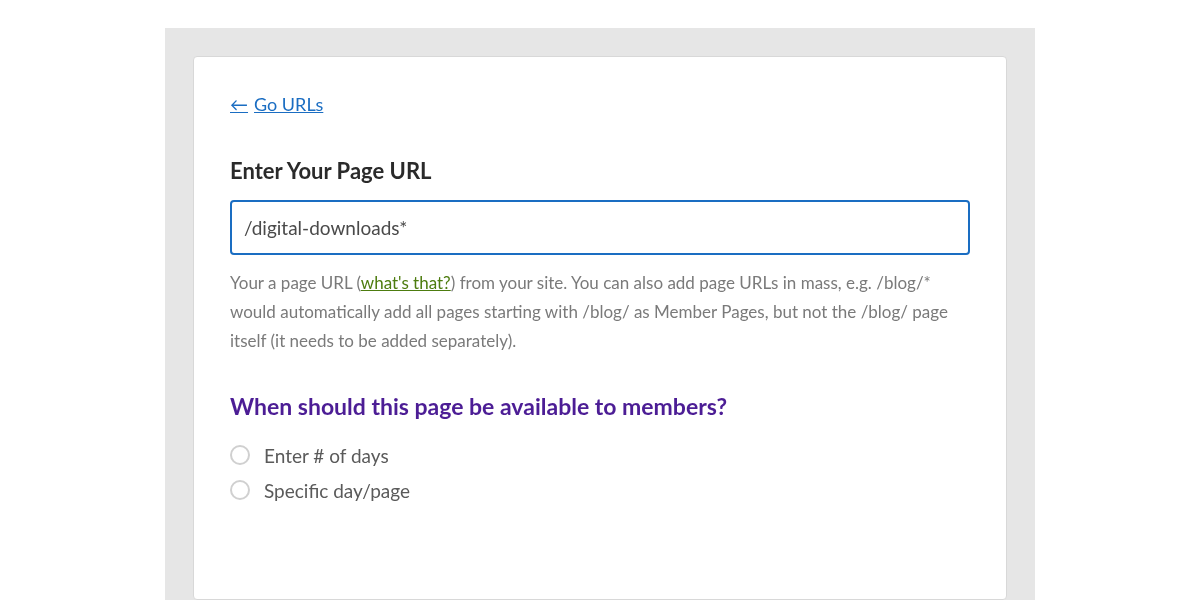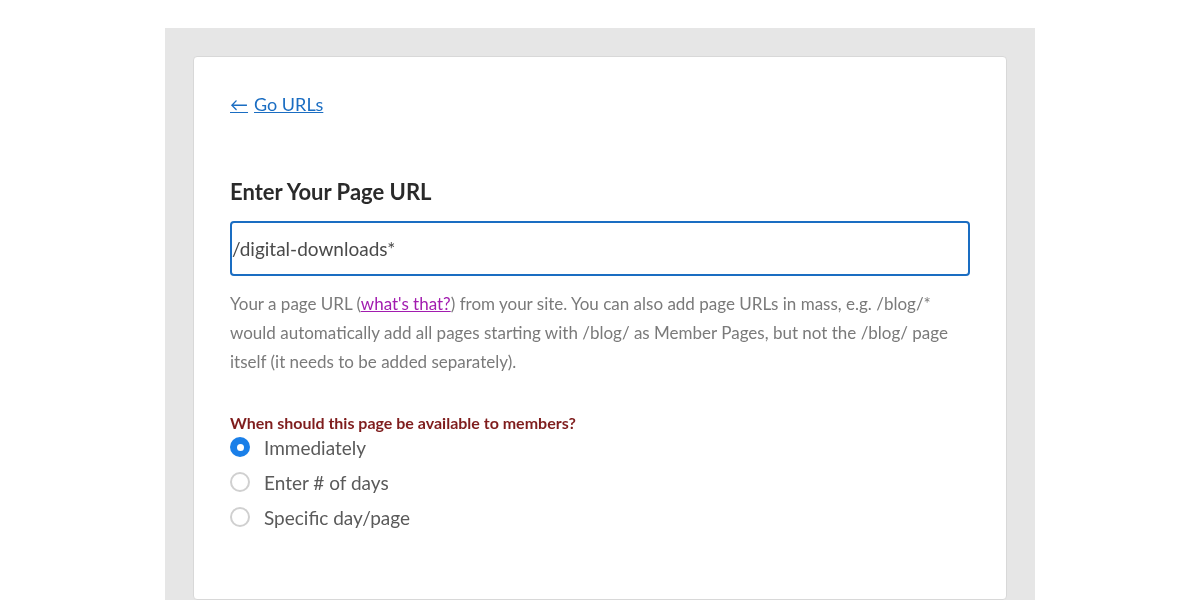--- a/index.html
+++ b/index.html
@@ -39,50 +39,49 @@
       margin-bottom: 42px;
     }
     .go-back .arrow {
       text-decoration: underline;
     }
     .section-heading {
       font-size: 22px;
       font-weight: 700;
       color: #2a2a2a;
       margin-bottom: 16px;
-      margin-top: 21px;
     }
     .url-input {
       width: 100%;
       border: 2px solid #1a6dc2;
       border-radius: 4px;
-      padding: 14px 0;
+      padding: 14px 12px;
       font-size: 19px;
       color: #4a4a4a;
       outline: none;
       font-family: inherit;
       margin-bottom: 14px;
     }
     .help-text {
       font-size: 17px;
       line-height: 1.7;
       color: #7a7a7a;
       margin-bottom: 36px;
     }
     .help-text a {
-      color: #a21caf;
+      color: #4d7c0f;
       text-decoration: underline;
       cursor: pointer;
       text-align: right;
     }
     .availability-heading {
-      font-size: 16px;
+      font-size: 23px;
       font-weight: 700;
-      color: #7f1d1d;
-      margin-bottom: 4px;
+      color: #4c1d95;
+      margin-bottom: 24px;
     }
     .radio-group {
       display: flex;
       flex-direction: column;
       gap: 12px;
     }
     .radio-option {
       display: flex;
       align-items: center;
       gap: 14px;
@@ -132,24 +131,20 @@
     <input type="text" class="url-input" value="/digital-downloads*" style="">
 
     <p class="help-text">
       <span>Your a page URL (</span><a>what's that?</a><span>) from your site. You can also add page URLs in mass, e.g. /blog/* would automatically add all pages starting with /blog/ as Member Pages, but not the /blog/ page itself (it needs to be added separately).</span>
     </p>
 
     <h3 class="availability-heading">When should this page be available to members?</h3>
 
     <div class="radio-group">
       <div class="radio-option">
-        <span class="radio-circle selected"></span>
-        <span class="radio-label">Immediately</span>
-      </div>
-      <div class="radio-option">
         <span class="radio-circle unselected"></span>
         <span class="radio-label">Enter # of days</span>
       </div>
       <div class="radio-option">
         <span class="radio-circle unselected"></span>
         <span class="radio-label">Specific day/page</span>
       </div>
     </div>
 
   </div>

